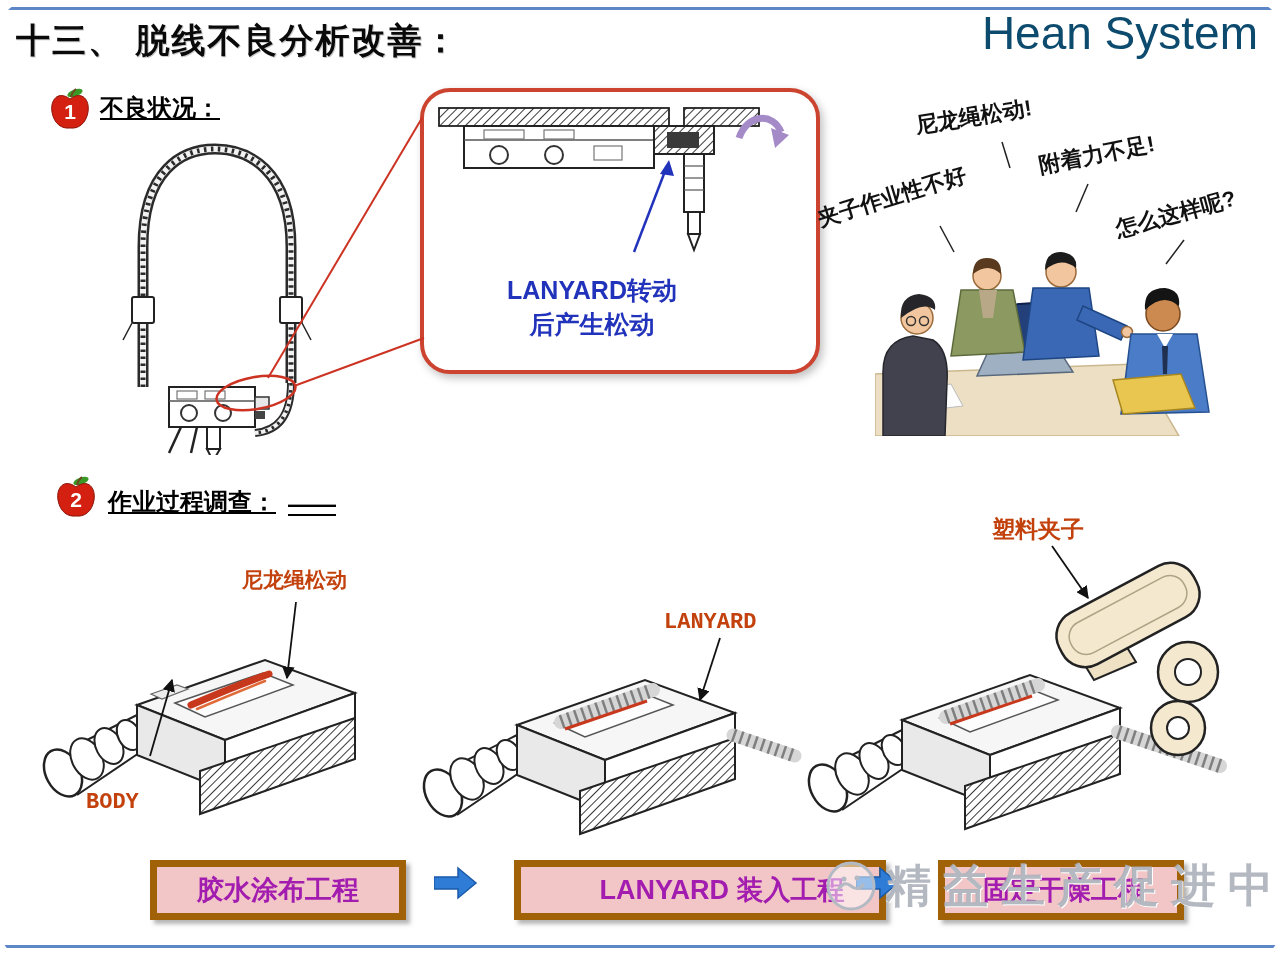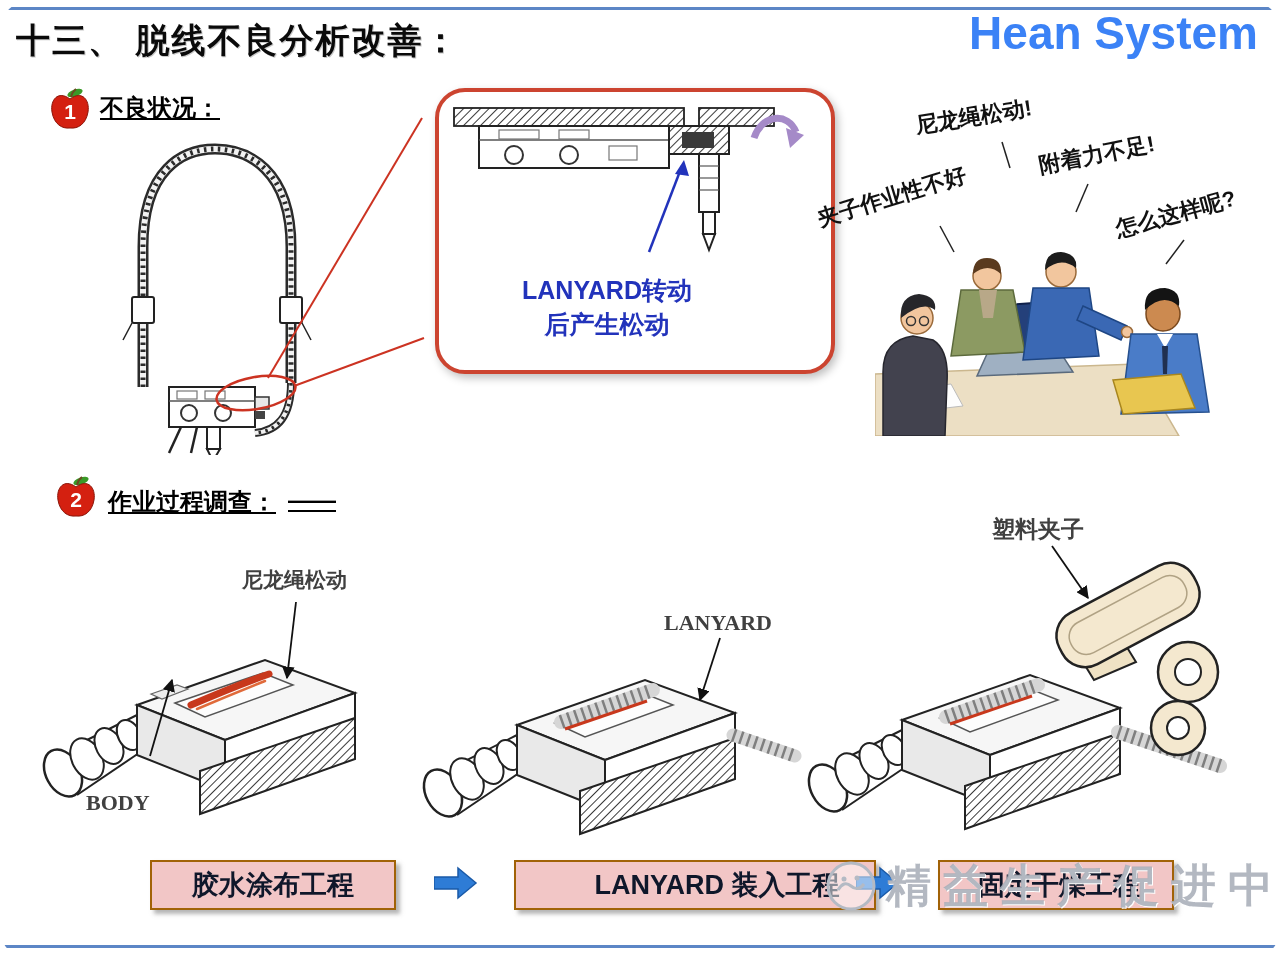--- a/index.html
+++ b/index.html
@@ -8,64 +8,64 @@
     font-family:"Liberation Sans","DejaVu Sans",sans-serif;color:#000;border-radius:31px;
   }
   .hline{position:absolute;left:0;width:1280px;height:3px;background:#5c86c6;}
   .hline.top{top:7px;}
   .hline.bottom{top:945px;}
   .title{
     position:absolute;left:16px;top:18px;font-size:34px;font-weight:bold;color:#0a0a0a;
     letter-spacing:2px;text-shadow:1px 1px 0 #c9c9c9;white-space:nowrap;
   }
   .logo{
-    position:absolute;right:22px;top:6px;font-size:46px;font-weight:700;color:#3b82f6;
+    position:absolute;right:22px;top:6px;font-size:46px;font-weight:400;color:#0c4a6e;
     letter-spacing:0px;white-space:nowrap;text-align:center;
   }
   .apple{position:absolute;width:44px;height:44px;}
   .apple1{left:48px;top:86px;}
   .apple2{left:54px;top:474px;}
   .sec-heading{position:absolute;font-size:24px;font-weight:bold;color:#000;white-space:nowrap;text-decoration:underline;}
   .h1-label{left:100px;top:92px;}
-  .h2-row{left:108px;top:486px;display:flex;align-items:flex-start;}
+  .h2-row{left:108px;top:486px;display:flex;align-items:flex-end;}
   .h2-row .dash{margin:0 12px;font-weight:bold;}
   .loop-wrap{position:absolute;left:85px;top:135px;width:260px;height:320px;}
   .callout{
     position:absolute;left:420px;top:88px;width:392px;height:278px;background:#ffffff;
-    border:4px solid #cc4430;border-radius:30px;box-shadow:3px 4px 8px rgba(0,0,0,0.25);margin-left:15px;
+    border:4px solid #cc4430;border-radius:30px;box-shadow:3px 4px 8px rgba(0,0,0,0.25);
   }
   .callout-art{position:absolute;left:5px;top:10px;}
   .callout-text{
     position:absolute;left:48px;top:182px;width:240px;text-align:center;
     color:#2233bb;font-weight:bold;font-size:25px;line-height:1.35;
   }
   .people{position:absolute;left:875px;top:222px;width:356px;height:214px;}
   .complaint{position:absolute;font-size:22px;font-weight:bold;color:#111;white-space:nowrap;}
   .c1{left:815px;top:182px;transform:rotate(-17deg);}
   .c2{left:915px;top:102px;transform:rotate(-9deg);}
   .c3{left:1038px;top:140px;transform:rotate(-11deg);}
   .c4{left:1114px;top:199px;transform:rotate(-15deg);}
   .overlay{position:absolute;pointer-events:none;z-index:4;}
   .ov1{left:0;top:0;}
   .ov2{left:0;top:470px;}
-  .lbl{position:absolute;font-size:21px;font-weight:bold;color:#404040;white-space:nowrap;z-index:3;}
-  .latin-serif{font-family:Liberation Serif, serif;}
+  .lbl{position:absolute;font-size:21px;font-weight:bold;color:#c2410c;white-space:nowrap;z-index:3;}
+  .latin-serif{font-family:Liberation Mono, monospace;}
   .lbl-glue{left:242px;top:566px;}
   .lbl-body{left:86px;top:758px;font-size:22px;margin-top:32px;}
   .lbl-lanyard{left:664px;top:610px;font-size:22px;}
   .lbl-clip{left:992px;top:514px;font-size:23px;}
   .step{position:absolute;}
   .step1{left:25px;top:555px;width:390px;height:300px;}
   .step2{left:405px;top:575px;width:400px;height:290px;}
   .step3{left:790px;top:550px;width:460px;height:315px;}
   .pbox{
-    position:absolute;top:860px;height:46px;background:#f2c6c6;border:2px solid #a16207;
+    position:absolute;top:860px;height:46px;background:#f2c6c6;border:7px solid #a16207;
     box-shadow:4px 4px 4px rgba(110,110,110,0.5);
     display:flex;align-items:center;justify-content:center;
-    font-size:27px;font-weight:bold;color:#0f172a;white-space:nowrap;z-index:2;
+    font-size:27px;font-weight:bold;color:#a21caf;white-space:nowrap;z-index:2;
   }
   .pbox1{left:150px;width:242px;}
   .pbox2{left:514px;width:314px;padding-left:44px;}
   .pbox3{left:938px;width:226px;padding-left:6px;}
   .parrow{position:absolute;top:866px;z-index:2;}
   .parrow1{left:434px;}
   .parrow2{left:856px;}
   .watermark{
     position:absolute;left:824px;top:856px;display:flex;align-items:center;gap:8px;
     z-index:6;pointer-events:none;

